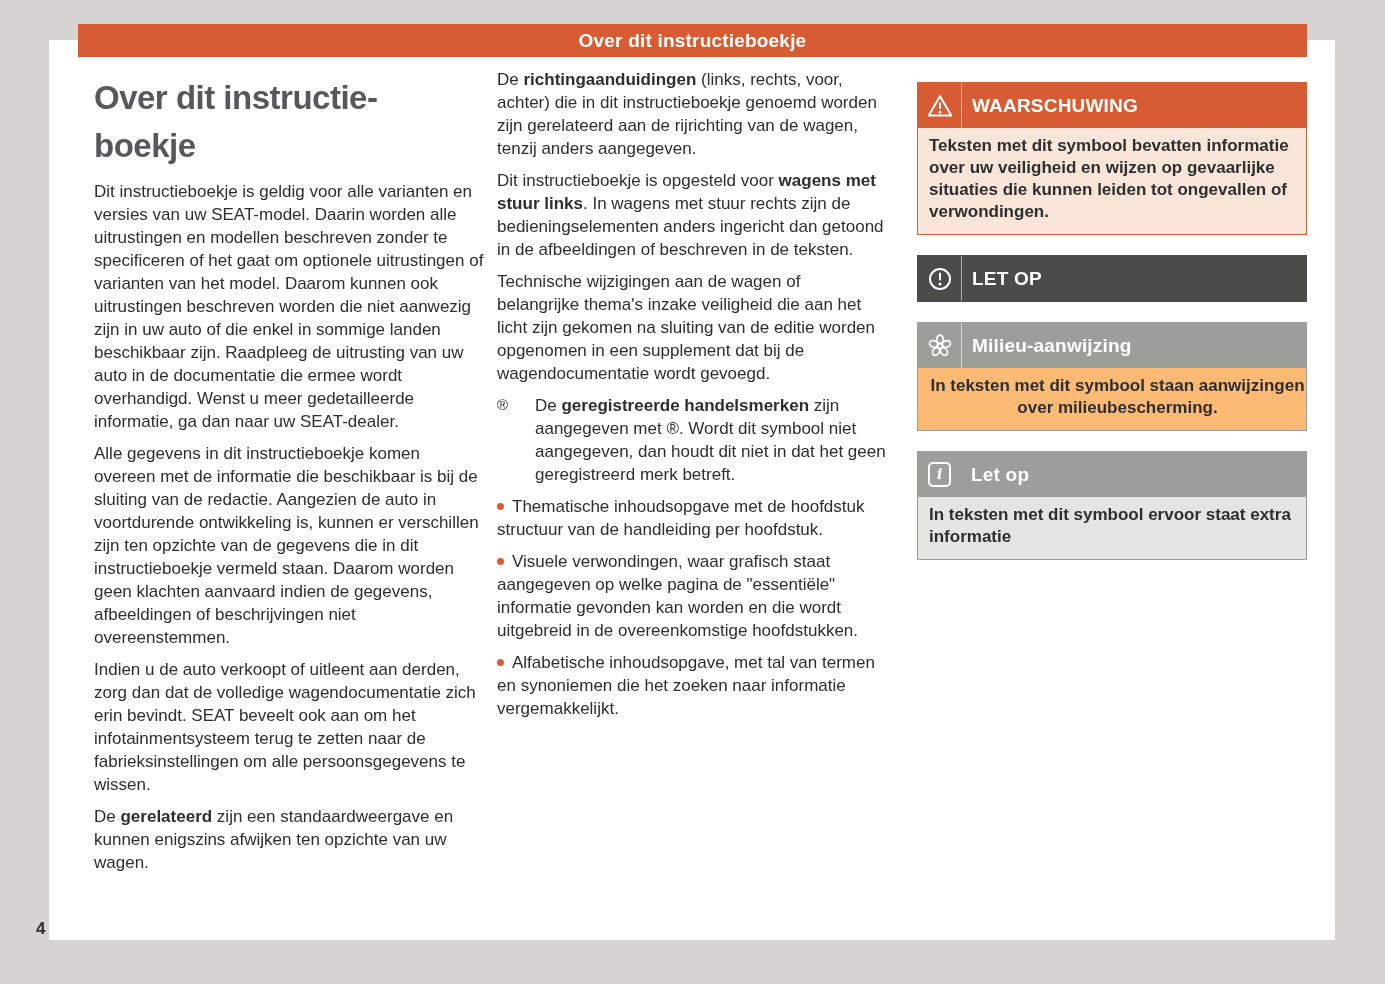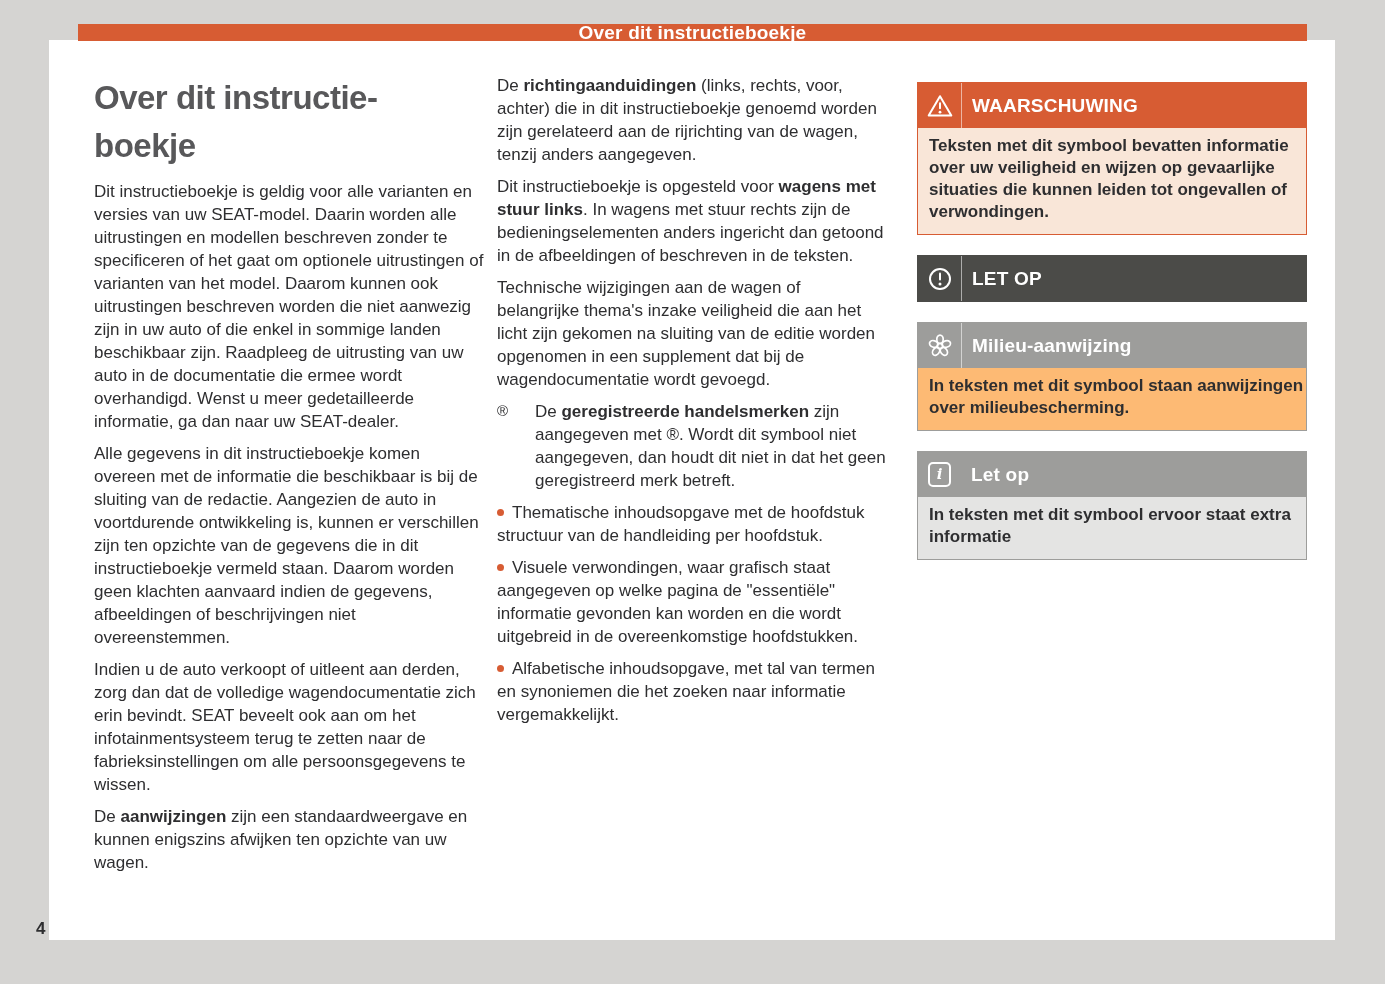--- a/index.html
+++ b/index.html
@@ -11,33 +11,33 @@
     overflow:hidden;
     color:#2e2e30;
   }
   .paper {
     position:absolute; left:49px; top:40px;
     width:1286px; height:900px;
     background:#ffffff;
   }
   .topbar {
     position:absolute; left:78px; top:24px;
-    width:1229px; height:17px;
+    width:1229px; height:33px;
     background:#d75c33;
     color:#ffffff;
     font-weight:bold; font-size:19px;
     display:flex; align-items:center; justify-content:center;
     letter-spacing:.2px;
   }
   .col {
     position:absolute; width:390px;
     font-size:17px; line-height:23px;
   }
   .col1 { left:94px; top:74px; }
-  .col2 { left:497px; top:74px; }
+  .col2 { left:497px; top:68px; }
   .col3 { left:917px; top:82px; display:flex; flex-direction:column; gap:20px; }
   h1 {
     margin:0 0 10px 0;
     font-size:33px; line-height:48px;
     font-weight:bold; color:#58585a;
     letter-spacing:-0.5px;
   }
   .col p { margin:0 0 9px 0; }
   .b { font-weight:bold; }
   .tm-item { display:flex; margin:0 0 9px 0; }
@@ -82,21 +82,21 @@
 <div class="topbar">
   <span>Over dit instructieboekje</span>
 </div>
 
 <div class="col col1">
   <h1><span>Over dit instructie-</span><br>
   <span>boekje</span></h1>
   <p>Dit instructieboekje is geldig voor alle varianten en versies van uw SEAT-model. Daarin worden alle uitrustingen en modellen beschreven zonder te specificeren of het gaat om optionele uitrustingen of varianten van het model. Daarom kunnen ook uitrustingen beschreven worden die niet aanwezig zijn in uw auto of die enkel in sommige landen beschikbaar zijn. Raadpleeg de uitrusting van uw auto in de documentatie die ermee wordt overhandigd. Wenst u meer gedetailleerde informatie, ga dan naar uw SEAT-dealer.</p>
   <p>Alle gegevens in dit instructieboekje komen overeen met de informatie die beschikbaar is bij de sluiting van de redactie. Aangezien de auto in voortdurende ontwikkeling is, kunnen er verschillen zijn ten opzichte van de gegevens die in dit instructieboekje vermeld staan. Daarom worden geen klachten aanvaard indien de gegevens, afbeeldingen of beschrijvingen niet overeenstemmen.</p>
   <p>Indien u de auto verkoopt of uitleent aan derden, zorg dan dat de volledige wagendocumentatie zich erin bevindt. SEAT beveelt ook aan om het infotainmentsysteem terug te zetten naar de fabrieksinstellingen om alle persoonsgegevens te wissen.</p>
-  <p><span>De </span><span class="b">aanwijzingen</span><span> zijn een standaardweergave en kunnen enigszins afwijken ten opzichte van uw wagen.</span></p>
+  <p><span>De </span><span class="b">gerelateerd</span><span> zijn een standaardweergave en kunnen enigszins afwijken ten opzichte van uw wagen.</span></p>
 </div>
 
 <div class="col col2">
   <p><span>De </span><span class="b">richtingaanduidingen</span><span> (links, rechts, voor, achter) die in dit instructieboekje genoemd worden zijn gerelateerd aan de rijrichting van de wagen, tenzij anders aangegeven.</span></p>
   <p><span>Dit instructieboekje is opgesteld voor </span><span class="b">wagens met stuur links</span><span>. In wagens met stuur rechts zijn de bedieningselementen anders ingericht dan getoond in de afbeeldingen of beschreven in de teksten.</span></p>
   <p>Technische wijzigingen aan de wagen of belangrijke thema's inzake veiligheid die aan het licht zijn gekomen na sluiting van de editie worden opgenomen in een supplement dat bij de wagendocumentatie wordt gevoegd.</p>
   <div class="tm-item">
     <span class="tm-marker">®</span>
     <div><span>De </span><span class="b">geregistreerde handelsmerken</span><span> zijn aangegeven met ®. Wordt dit symbool niet aangegeven, dan houdt dit niet in dat het geen geregistreerd merk betreft.</span></div>
   </div>
@@ -127,21 +127,21 @@
         <svg width="24" height="24" viewBox="0 0 24 24">
           <circle cx="12" cy="12" r="10" fill="none" stroke="#ffffff" stroke-width="2"></circle>
           <rect x="11" y="5.6" width="2" height="8" rx="1" fill="#ffffff"></rect>
           <circle cx="12" cy="16.9" r="1.5" fill="#ffffff"></circle>
         </svg>
       </span>
       <span class="nb-title">LET OP</span>
     </div>
   </div>
 
-  <div class="notice-box" style="border-color: rgb(157, 157, 155);">
+  <div class="notice-box" style="border-color: rgb(157, 157, 155); text-align: center;">
     <div class="nb-header" style="background-color: rgb(157, 157, 155);">
       <span class="nb-icon divided">
         <svg width="26" height="26" viewBox="0 0 26 26" fill="none" stroke="#ffffff" stroke-width="1.7">
           <g transform="rotate(0 13 13)">
               <ellipse cx="13" cy="6.3" rx="3.2" ry="4.2"></ellipse>
             </g>
           <g transform="rotate(72 13 13)">
               <ellipse cx="13" cy="6.3" rx="3.2" ry="4.2"></ellipse>
             </g>
           <g transform="rotate(144 13 13)">

